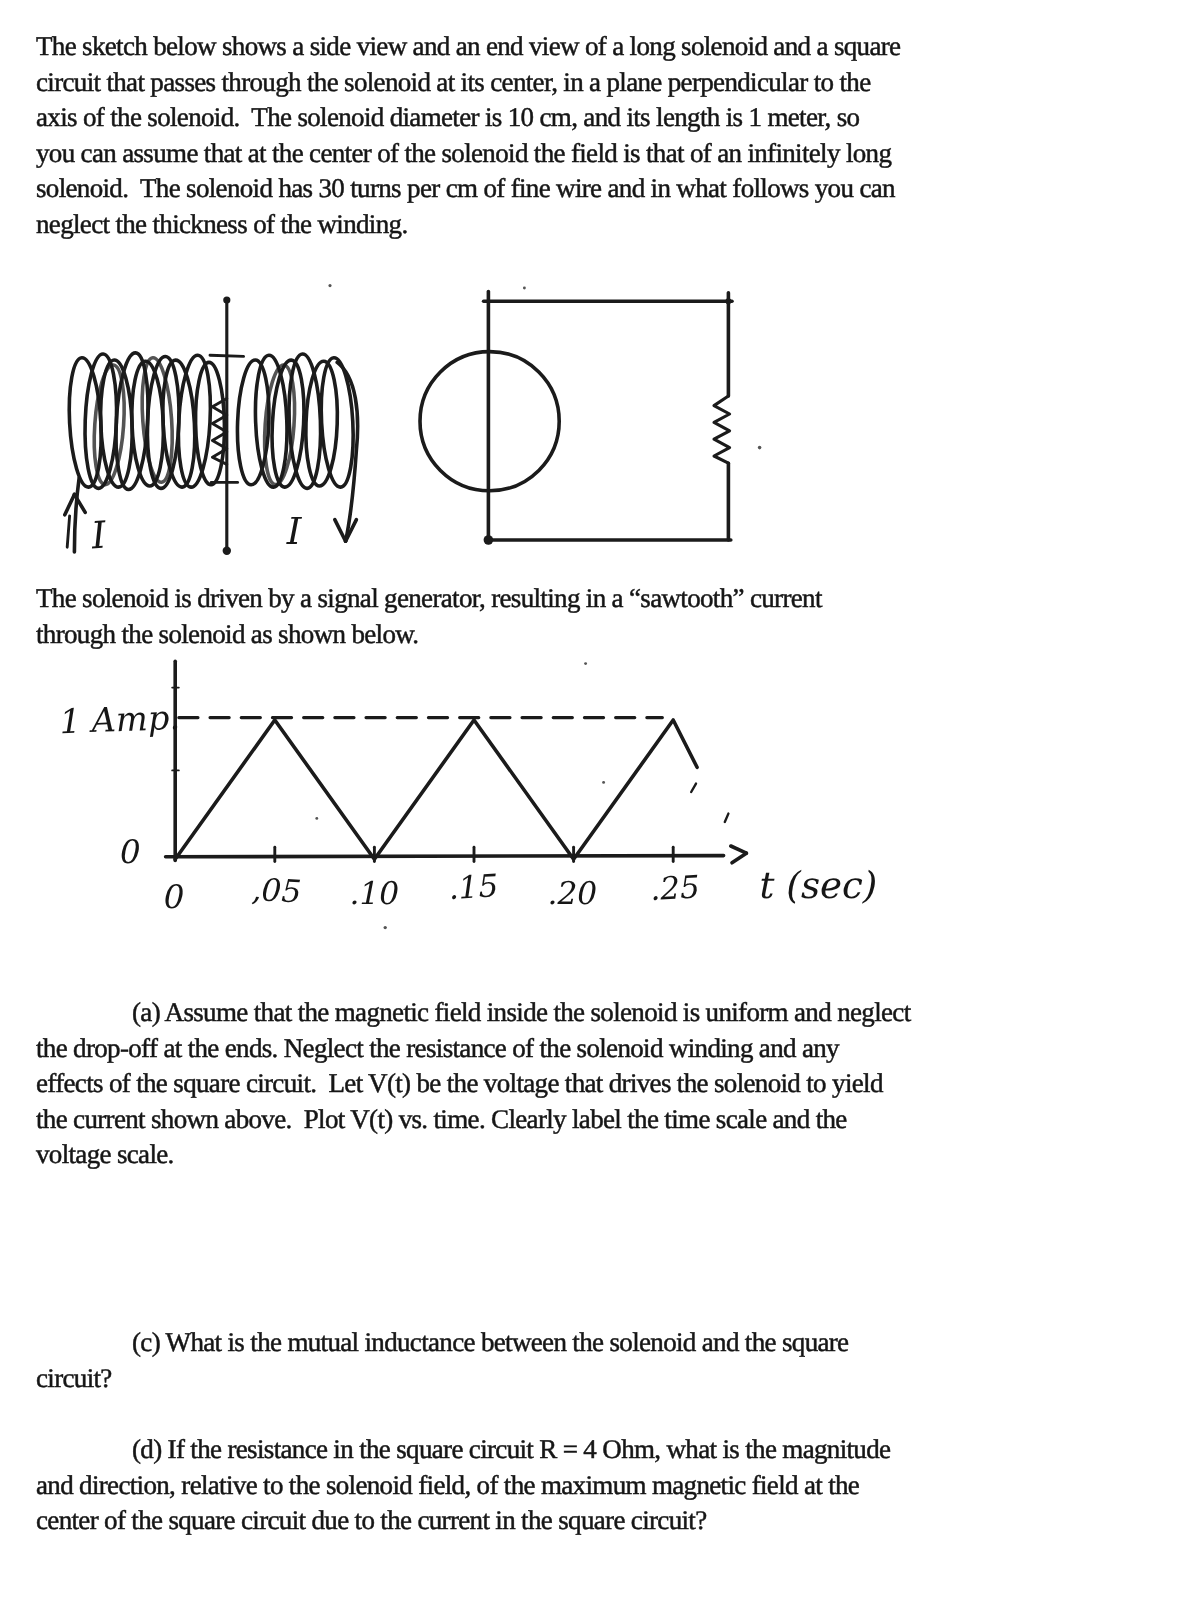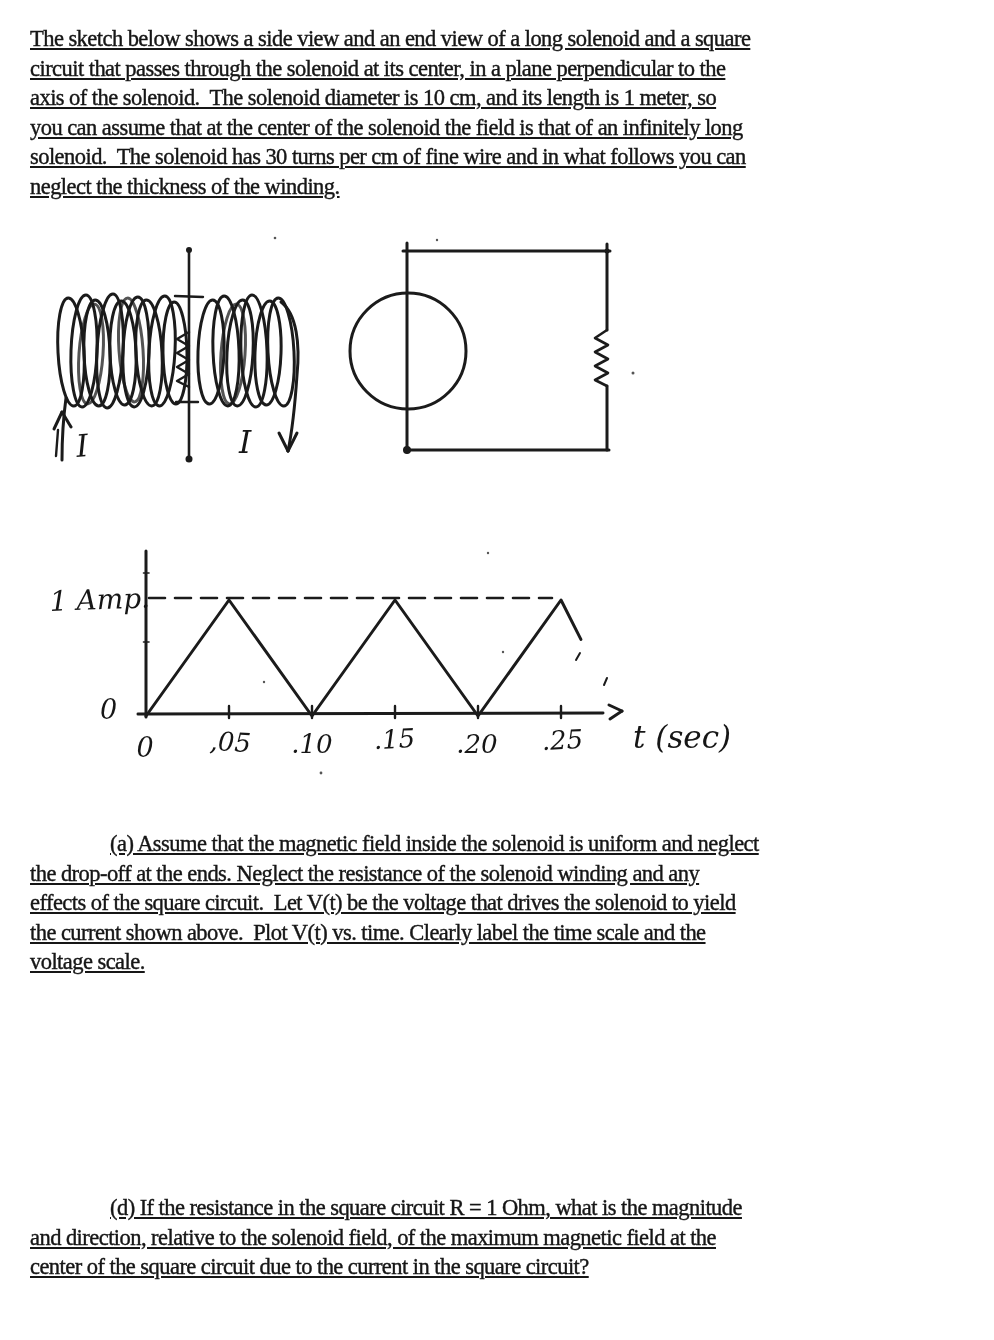--- a/index.html
+++ b/index.html
@@ -3,21 +3,21 @@
 <meta charset="utf-8">
 <style>
   html, body { margin:0; padding:0; background:#ffffff; }
   #page {
     position:relative; width:994px; height:1340px; background:#ffffff;
     font-family:"Liberation Serif", serif; color:#161616; overflow:hidden;
   }
   .para {
     position:absolute; left:30px; width:950px;
     font-size:22.5px; line-height:29.5px; letter-spacing:-0.55px;
-    white-space:pre;text-decoration:underline; -webkit-text-stroke:0.4px #161616;
+    white-space:pre; -webkit-text-stroke:0.4px #161616;
   }
   .indent { text-indent:80px; }
   svg.fig { position:absolute; left:0; display:block; }
   .ink { stroke:#1b1b1b; fill:none; stroke-linecap:round; stroke-linejoin:round; }
   .dot { fill:#1b1b1b; stroke:none; }
   .speck { fill:#555; stroke:none; }
   .hand {
     font-family:"DejaVu Serif", serif; font-style:italic;
     fill:#161616; stroke:none;
   }
@@ -96,20 +96,22 @@
       <circle class="dot" cx="607" cy="21" r="2.5"></circle>
     </g>
 
     <g>
       <circle class="speck" cx="275" cy="8" r="1.3"></circle>
       <circle class="speck" cx="437" cy="10" r="1.2"></circle>
       <circle class="speck" cx="633" cy="143" r="1.5"></circle>
     </g>
   </svg>
 
+  <div class="para" style="top:484px;">The solenoid is driven by a signal generator, resulting in a “sawtooth” current
+through the solenoid as shown below.</div>
 
   <svg class="fig" style="top:545px;" width="994" height="248" viewBox="0 0 994 248">
 
     <g>
       <path class="ink" stroke-width="3" d="M146,6 L146,172"></path>
       <path class="ink" stroke-width="1.6" d="M143.5,28 L149,28"></path>
       <path class="ink" stroke-width="1.6" d="M143.5,97 L149,97"></path>
       <path class="ink" stroke-width="3" d="M138,169 L603,168"></path>
       <path class="ink" stroke-width="3" d="M622,166 L609,160"></path>
       <path class="ink" stroke-width="3" d="M622,166 L610,174"></path>
@@ -147,17 +149,19 @@
       <path class="ink" stroke-width="2" d="M604,140 L607,133"></path>
       <circle class="speck" cx="321" cy="228" r="1.4"></circle>
     </g>
   </svg>
 
   <div class="para indent" style="top:808px;margin-top:21px;">(a) Assume that the magnetic field inside the solenoid is uniform and neglect
 the drop-off at the ends. Neglect the resistance of the solenoid winding and any
 effects of the square circuit.  Let V(t) be the voltage that drives the solenoid to yield
 the current shown above.  Plot V(t) vs. time. Clearly label the time scale and the
 voltage scale.</div>
-  <div class="para indent" style="top:1193px;">(d) If the resistance in the square circuit R = 1 Ohm, what is the magnitude
+  <div class="para indent" style="top:1104px;">(c) What is the mutual inductance between the solenoid and the square
+circuit?</div>
+  <div class="para indent" style="top:1193px;">(d) If the resistance in the square circuit R = 4 Ohm, what is the magnitude
 and direction, relative to the solenoid field, of the maximum magnetic field at the
 center of the square circuit due to the current in the square circuit?</div>
 
 </div>
 
 </body></html>

